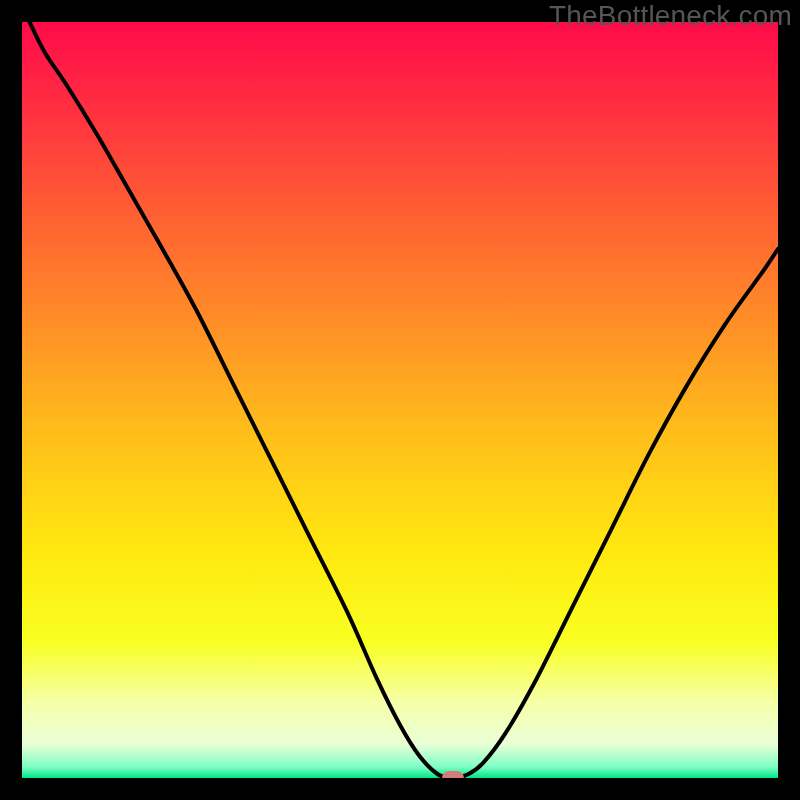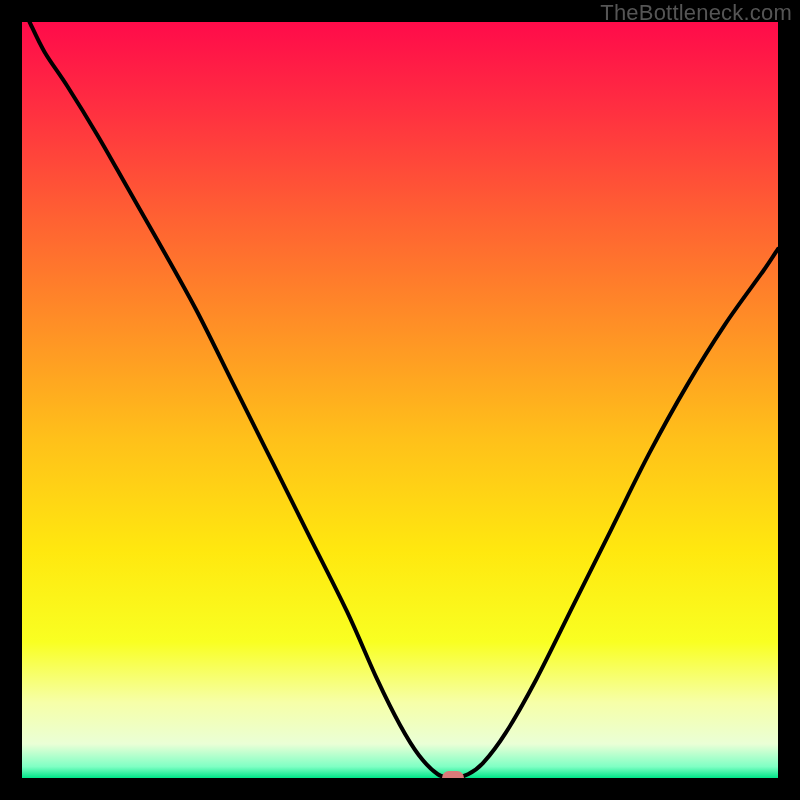--- a/index.html
+++ b/index.html
@@ -23,21 +23,21 @@
     top: 22px;
     width: 756px;
     height: 756px;
     overflow: hidden;
   }
   .watermark {
     position: absolute;
     top: 0px;
     right: 8px;
     color: #555;
-    font-size: 22px;
+    font-size: 28px;
     font-weight: 500;
     letter-spacing: 0.2px;
     user-select: none;
   }
   .marker {
     position: absolute;
     width: 22px;
     height: 14px;
     background: #d97a7a;
     border-radius: 7px;

